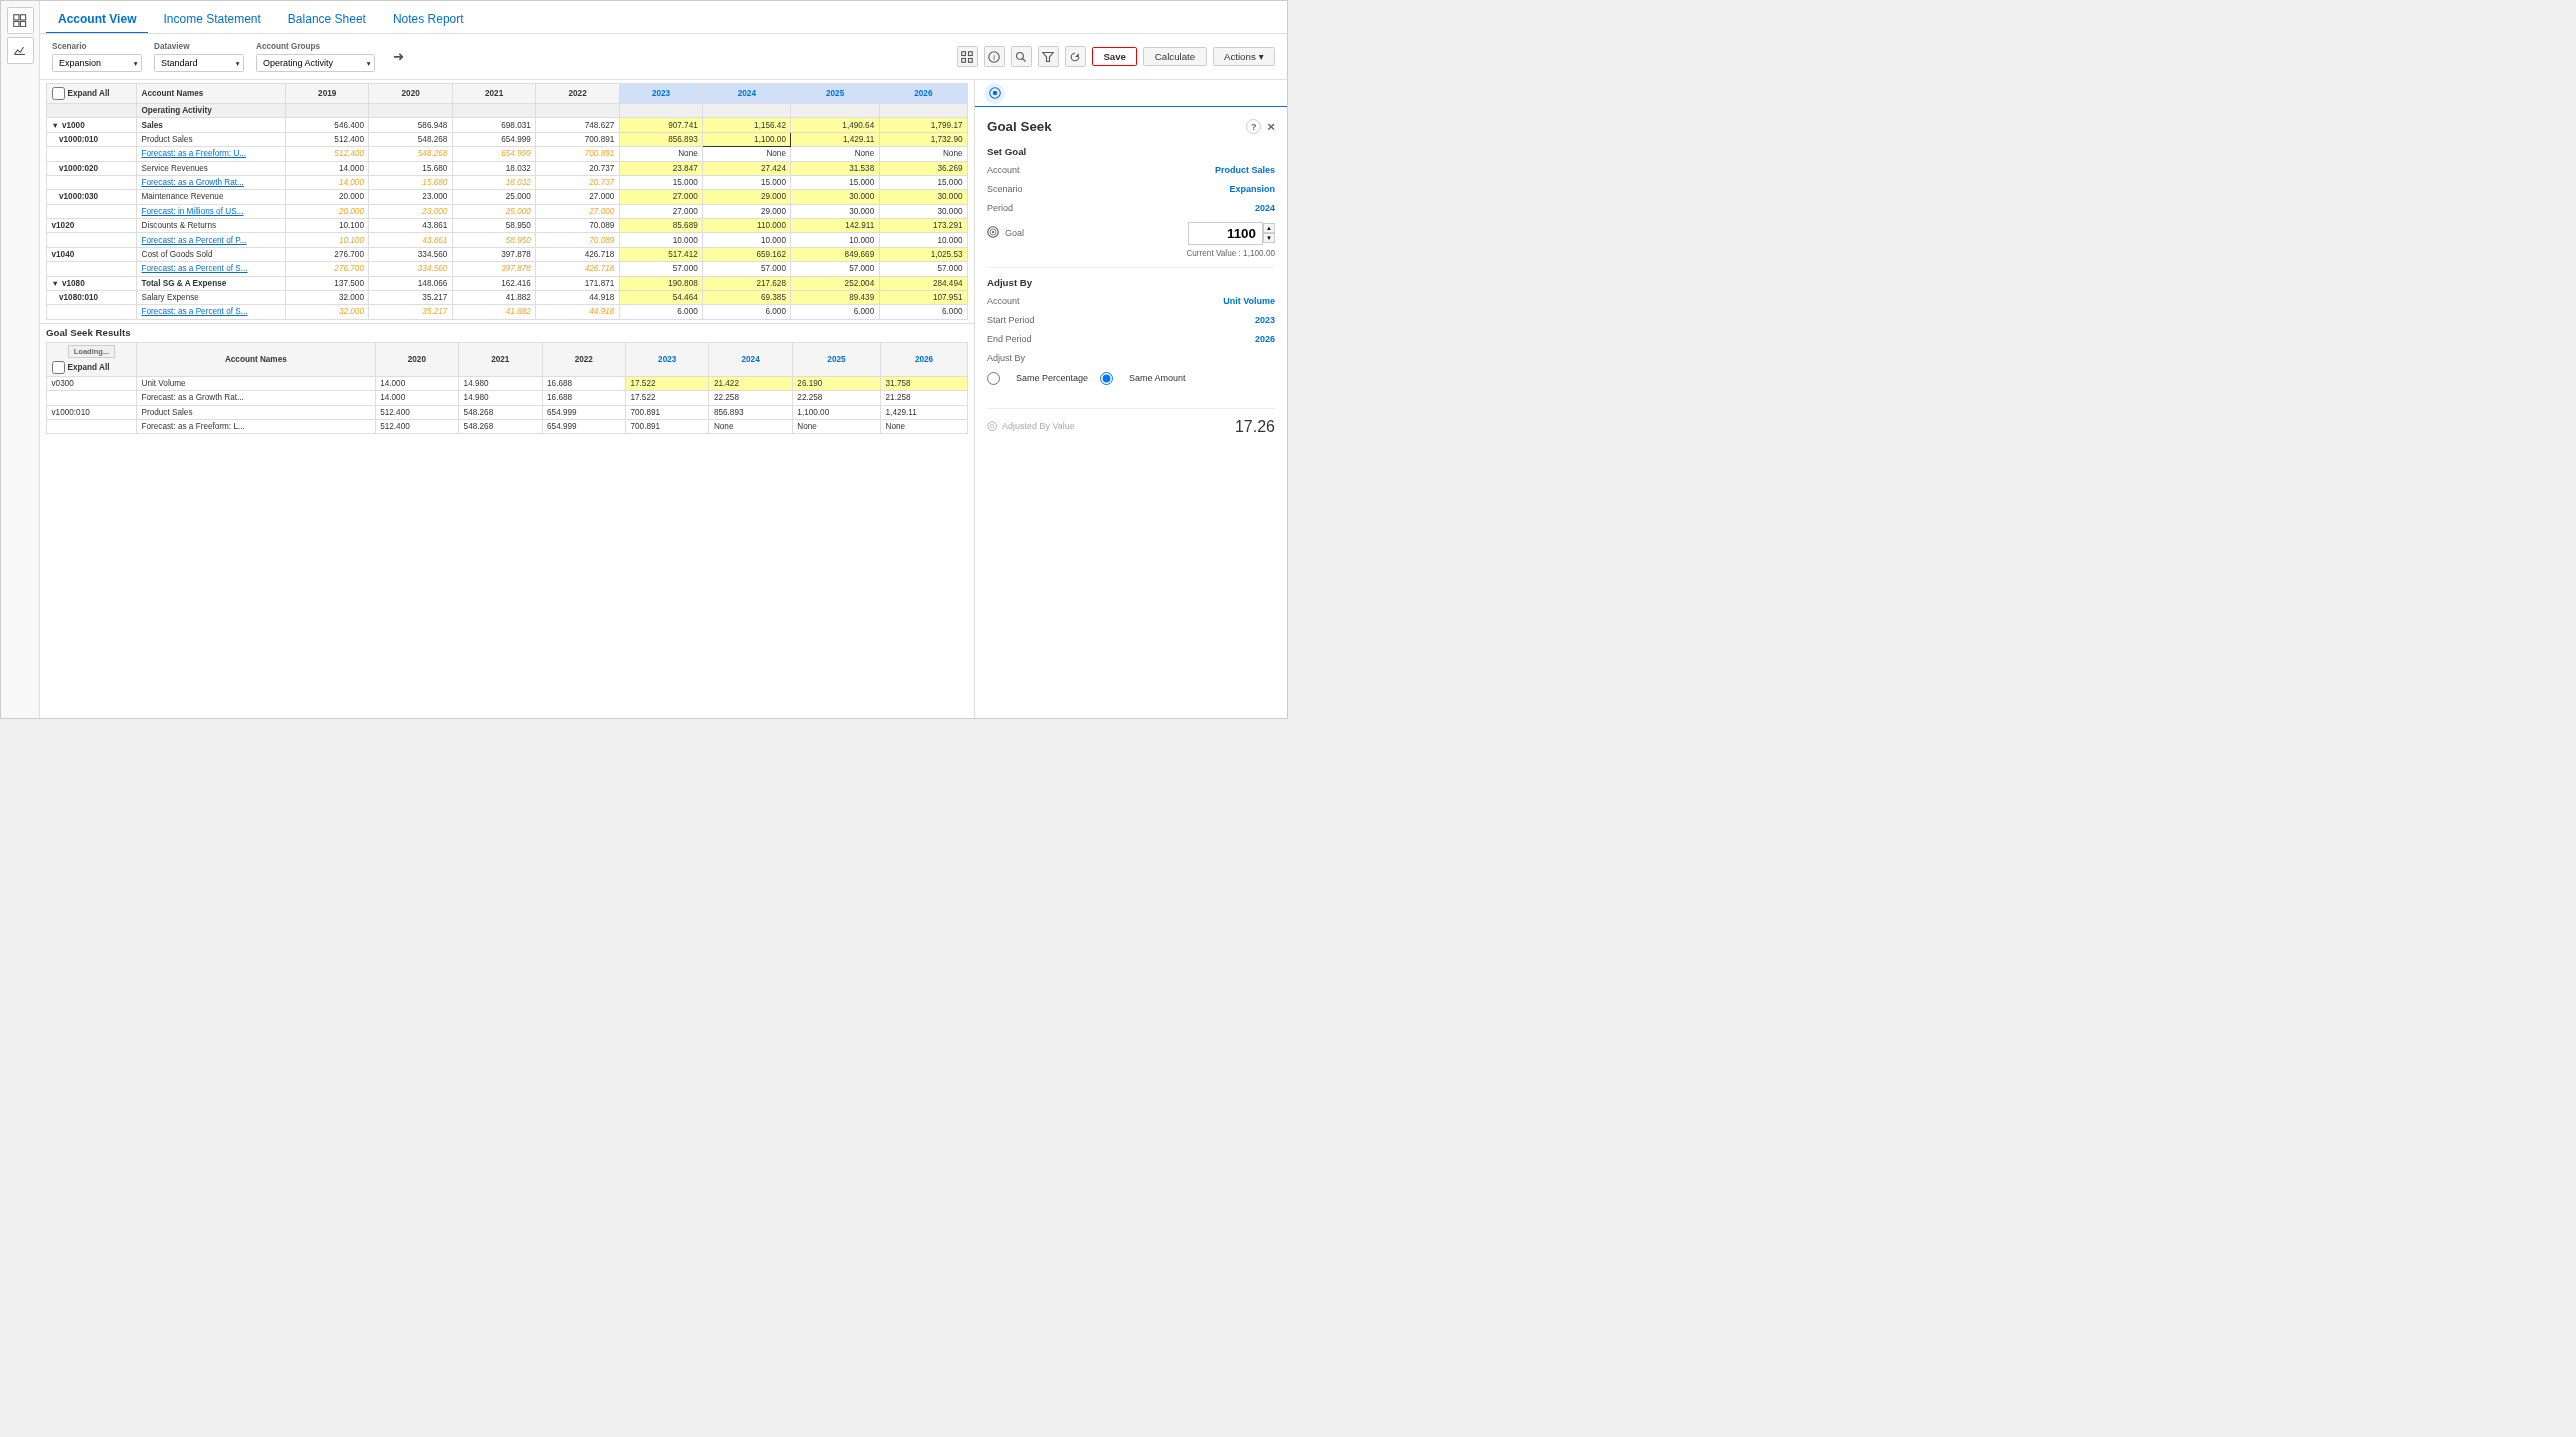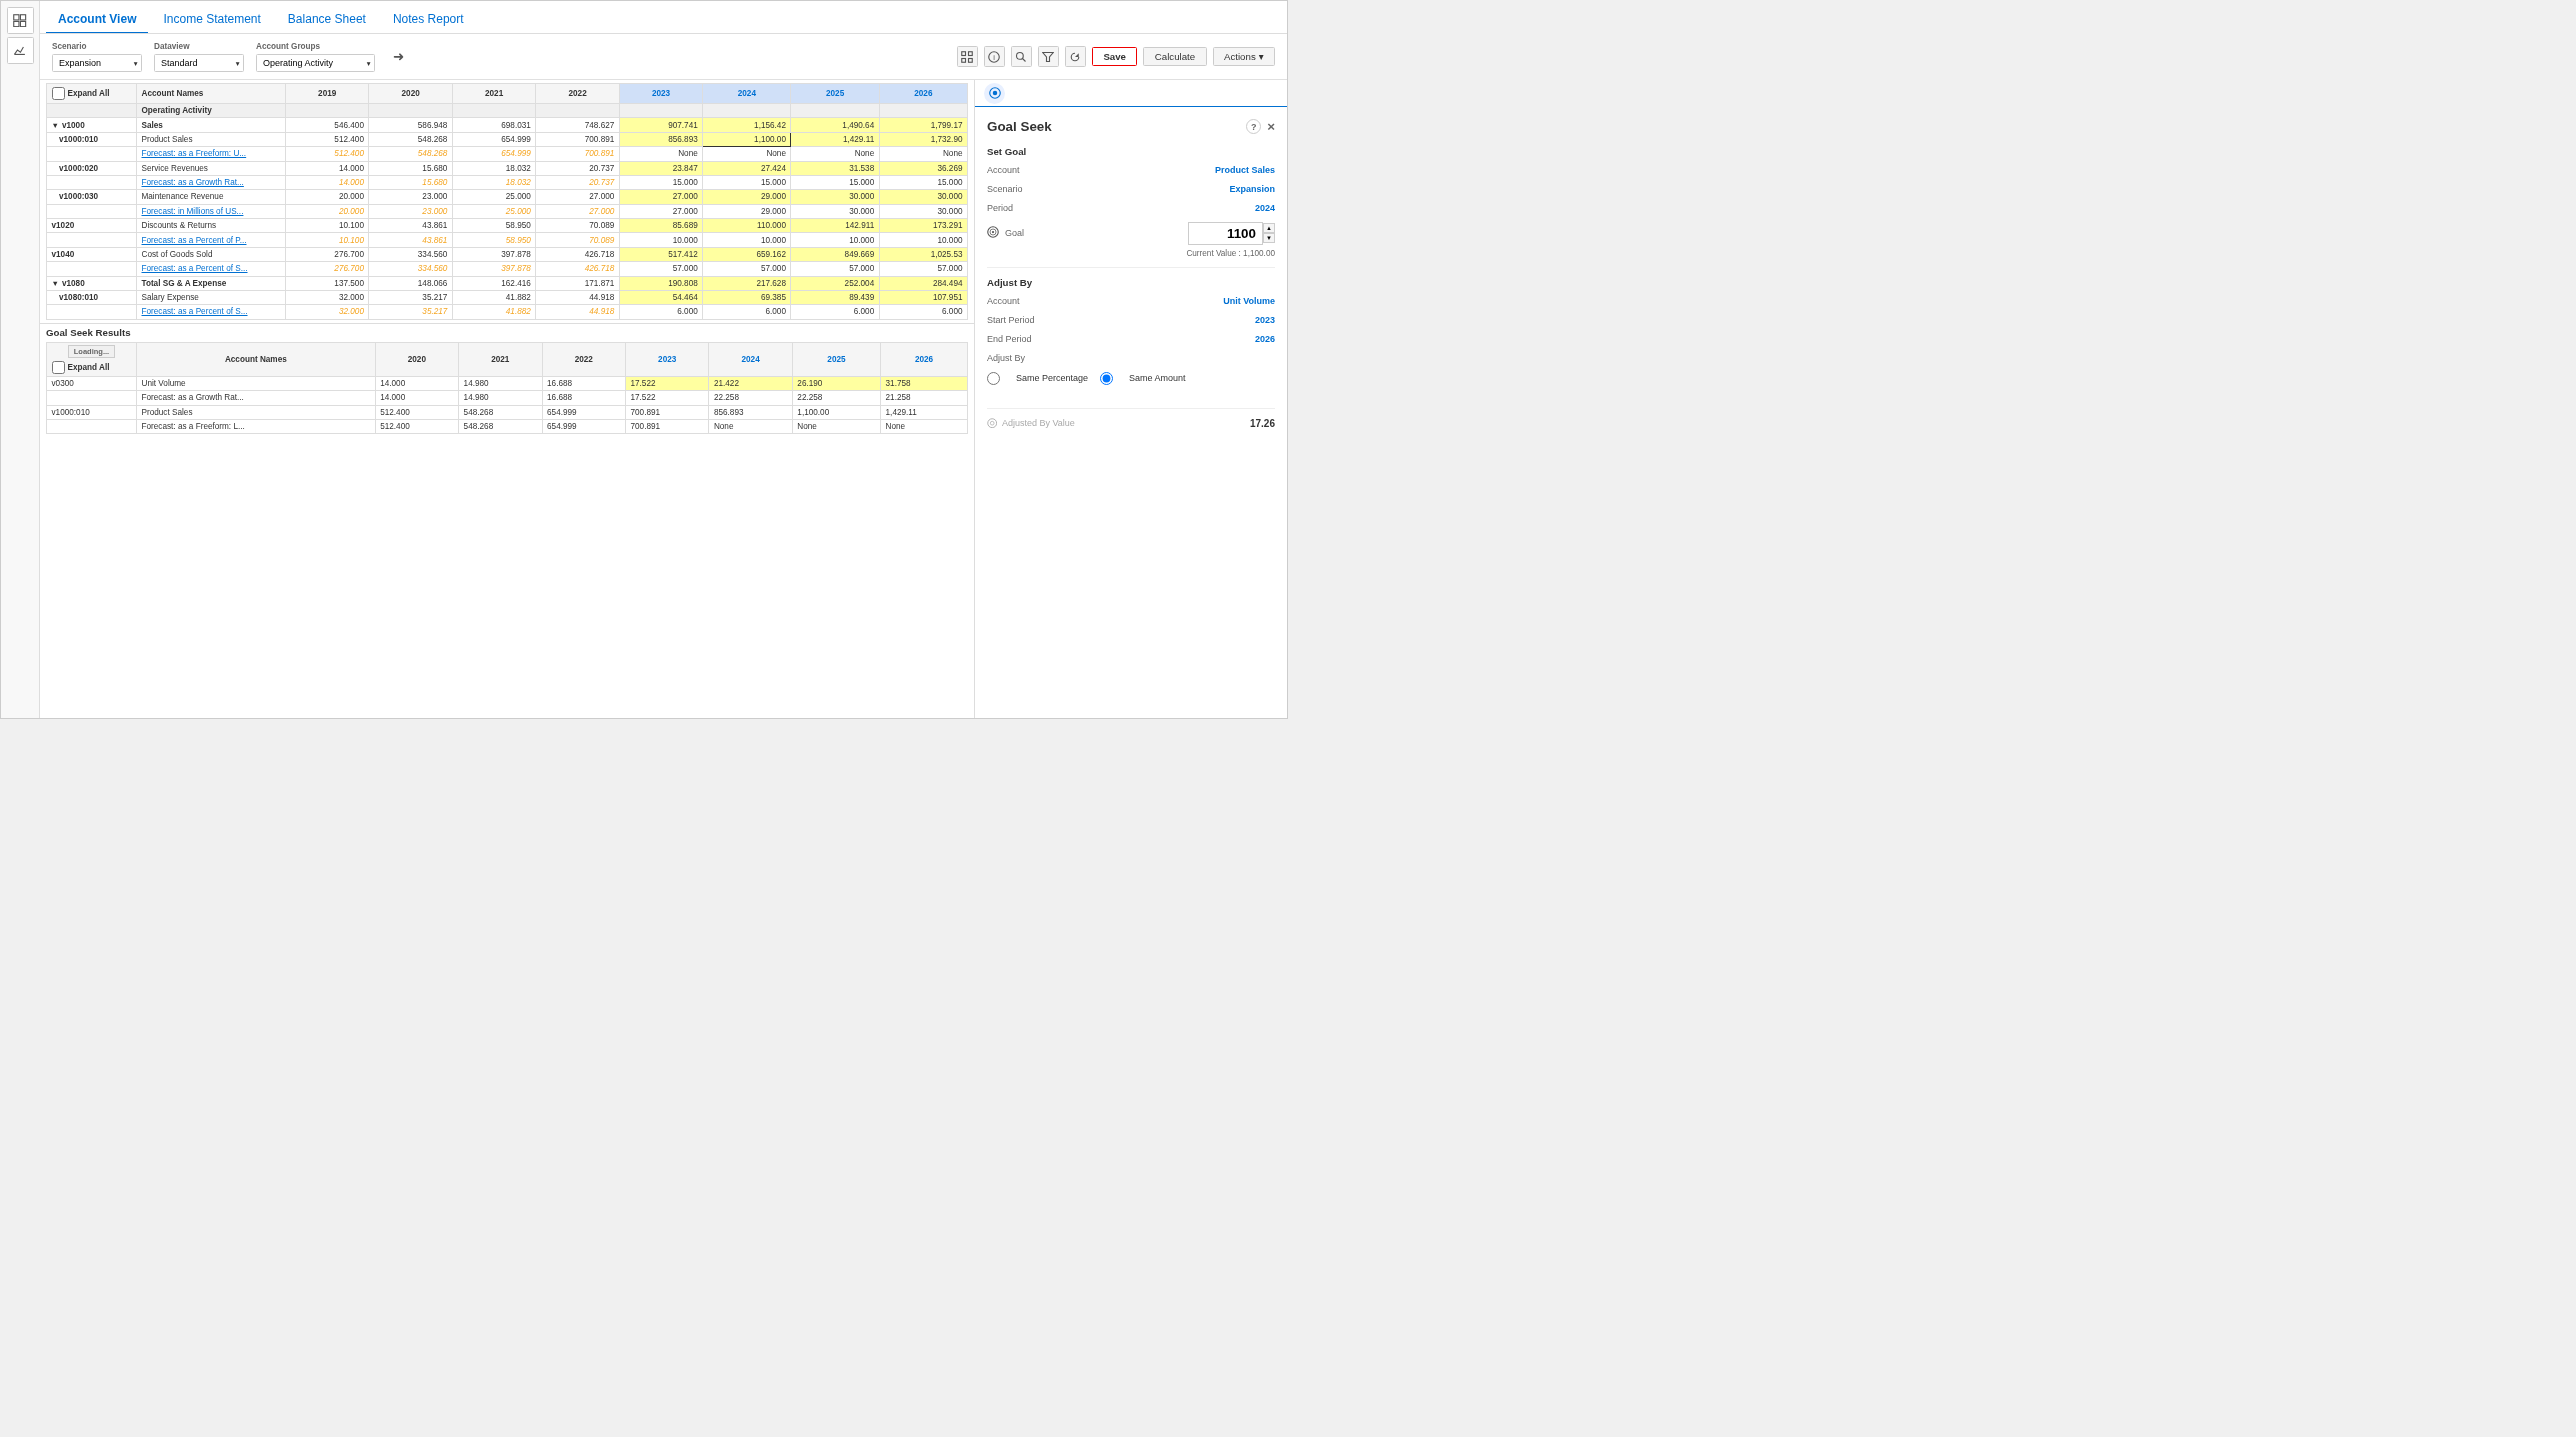--- a/index.html
+++ b/index.html
@@ -70,21 +70,21 @@
     .goal-input { border: 0.7px solid #ccc; padding: 3px 6px; font-size: 13.4px; font-weight: bold; width: 75px; text-align: right; }
     .goal-input-spinner { display: flex; flex-direction: column; }
     .spin-btn { width: 12px; height: 10.4px; border: 0.7px solid #ccc; background: #f5f5f5; cursor: pointer; font-size: 6px; display: flex; align-items: center; justify-content: center; }
     .current-value { font-size: 8.2px; color: #666; text-align: right; margin-bottom: 9px; }
     .divider { border: none; border-top: 0.7px solid #eee; margin: 9px 0; }
     .adjust-by-section { margin-bottom: 23px; }
     .radio-group { display: flex; gap: 12px; align-items: center; margin-top: 3px; }
     .radio-option { display: flex; align-items: center; gap: 16px; cursor: pointer; font-size: 9px; }
     .adjusted-value-row { display: flex; align-items: center; justify-content: space-between; margin-top: 6px; }
     .adjusted-value-label { color: #aaa; font-size: 9px; display: flex; align-items: center; gap: 4.5px; }
-    .adjusted-value { font-size: 10px; font-weight: bold; color: #333; }
+    .adjusted-value { font-size: 16px; font-weight: normal; color: #333; }
     .results-title { font-size: 9.7px; font-weight: bold; margin-bottom: 4.5px; }
     .results-table { width: 100%; border-collapse: collapse; font-size: 8.2px; }
     .results-table th { background: #f5f5f5; border: 0.7px solid #ddd; padding: 2.2px 4.5px; text-align: center; font-weight: bold; }
     .results-table td { border: 0.7px solid #ddd; padding: 2.2px 4.5px; }
     .loading-badge { background: #f0f0f0; border: 0.7px solid #ccc; font-size: 7.5px; padding: 0.7px 4.5px; color: #666; display: inline-block; margin-bottom: 3px; }
 
     .checkbox-label { display: flex; align-items: center; gap: 3px; font-size: 8.2px; }
 
     .triangle { display: inline-block; margin-right: 3px; font-size: 7.5px; }
 

